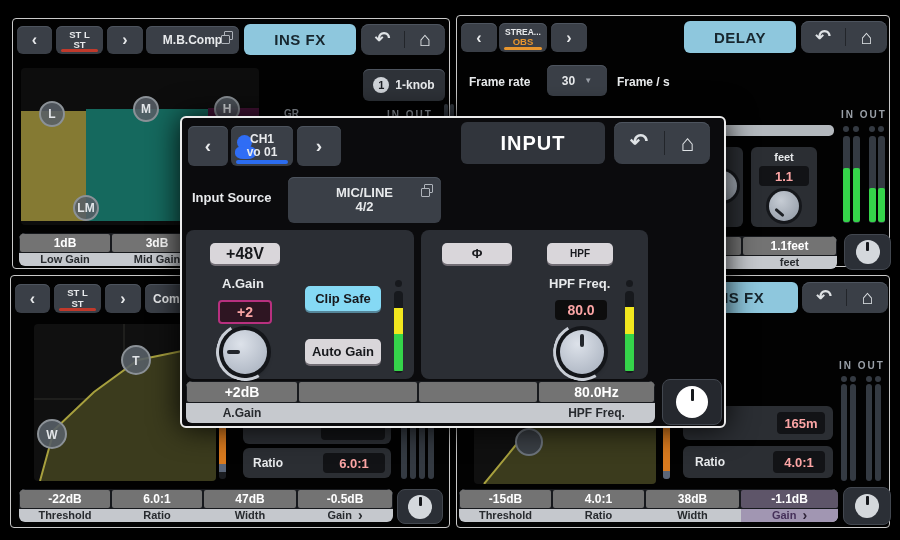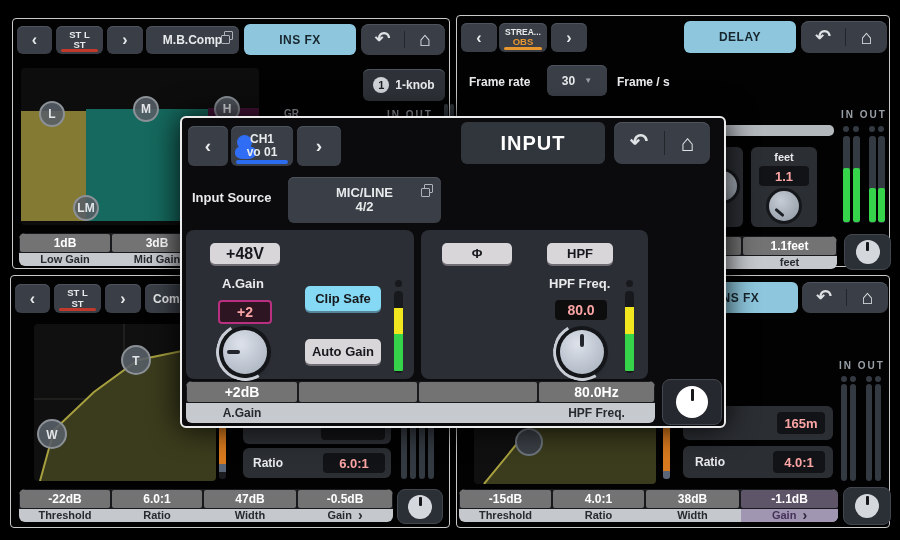--- a/index.html
+++ b/index.html
@@ -7,21 +7,21 @@
          font-family:"Liberation Sans","DejaVu Sans",sans-serif;-webkit-font-smoothing:antialiased;}
   .panel{position:absolute;background:#020202;border:1px solid #c9c9c9;border-radius:4px;}
   .abs{position:absolute;}
   .btn{position:absolute;background:#3a3f47;border-radius:6px;color:#e8eaec;display:flex;
        align-items:center;justify-content:center;font-weight:bold;font-size:12px;
        box-shadow:inset 0 1px 0 #4d545e;}
   .navbtn{font-size:16px;}
   .chanbtn{flex-direction:column;line-height:1.1;font-size:9.5px;text-align:center;}
   .uline{position:absolute;left:5px;right:5px;bottom:2px;height:3px;border-radius:2px;}
   .title{position:absolute;background:#8ec7dd;border-radius:6px;color:#17262e;display:flex;
-         align-items:center;justify-content:center;font-weight:bold;font-size:12px;letter-spacing:.5px;}
+         align-items:center;justify-content:center;font-weight:bold;font-size:15px;letter-spacing:.5px;}
   .navgroup{position:absolute;background:#3a3f47;border-radius:8px;display:flex;align-items:center;
             justify-content:space-evenly;color:#dfe3e6;box-shadow:inset 0 1px 0 #4d545e;}
   .navgroup .divider{width:1px;height:55%;background:#22252a;}
   .ic-undo{font-size:19px;font-weight:bold;transform:translateY(-1px);}
   .ic-home{font-size:20px;font-weight:bold;}
   .lightbtn{position:absolute;background:#d9d6da;border-radius:5px;color:#17181c;display:flex;
             align-items:center;justify-content:center;font-weight:bold;font-size:16px;box-shadow:0 2px 0 #716d74;}
   .cyanbtn{background:#85d9f4;box-shadow:0 2px 0 #55869a;}
   .vbox{position:absolute;background:#121316;border-radius:4px;color:#fca5a5;display:flex;
         align-items:center;justify-content:center;font-weight:bold;font-size:13px;}
@@ -402,21 +402,21 @@
       <div class="mmbar" style="left:208px;top:61px;height:82px;">
         <div class="seg-y" style="top:17px;height:26px;"></div>
         <div class="seg-g" style="top:43px;bottom:2px;"></div>
       </div>
     </div>
 
     <div class="section" style="left:239px;top:112px;width:227px;height:149px;">
       <div class="lightbtn" style="left:21px;top:13px;width:70px;height:21px;font-size:13px;">
           <span>Φ</span>
         </div>
-      <div class="lightbtn" style="left:126px;top:13px;width:66px;height:21px;font-size:13px;">
+      <div class="lightbtn" style="left:126px;top:13px;width:66px;height:21px;font-size:10px;">
           <span>HPF</span>
         </div>
       <div class="label" style="left:128px;top:46px;font-size:13px;">HPF Freq.</div>
       <div class="vbox" style="left:134px;top:70px;width:52px;height:20px;font-size:14px;background:#0d0d0d;">80.0</div>
       <div class="knob" style="left:139px;top:100px;width:44px;height:44px;">
           <span class="ind ind-up"></span>
         </div>
       <div class="meterdot" style="left:205px;top:50px;width:7px;height:7px;background:#17191d;"></div>
       <div class="mmbar" style="left:204px;top:61px;height:82px;">
         <div class="seg-y" style="top:16px;height:27px;"></div>

